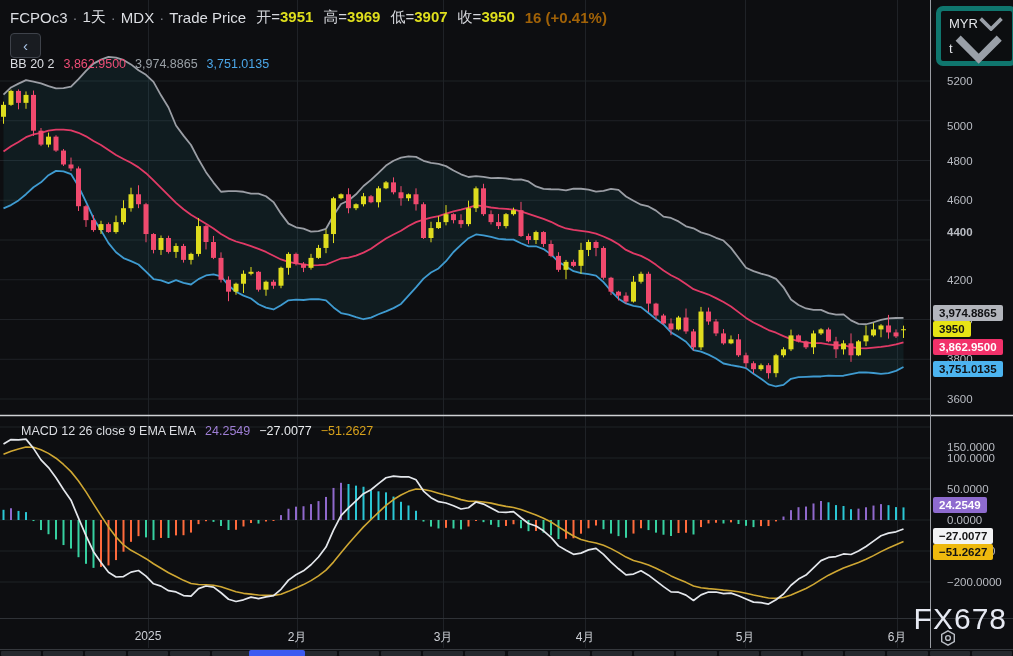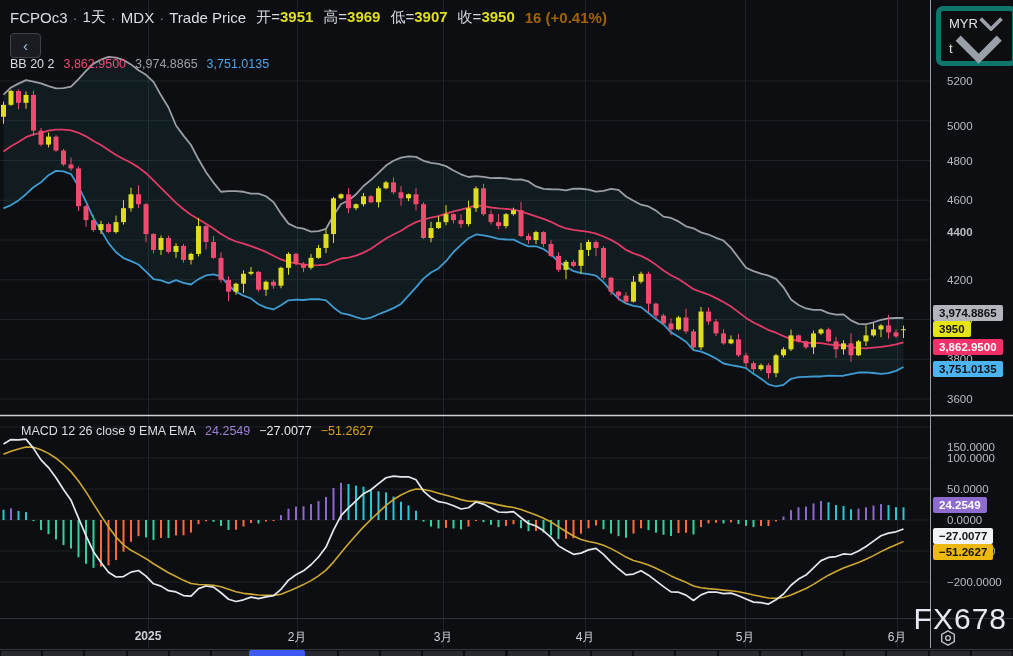--- a/index.html
+++ b/index.html
@@ -24,21 +24,21 @@
   .unitbox{position:absolute;left:936px;top:6px;width:71px;border:5px solid #0f766e;
            border-radius:7px;background:rgba(13,14,17,.55);z-index:40;}
   .unitrow{height:25px;display:flex;align-items:center;justify-content:space-between;
            padding:0 8px;color:#e3e5e9;font-size:13px;cursor:pointer;}
   .axis-tick{position:absolute;left:947px;font-size:11.5px;color:#b9bcc3;z-index:10;
              transform:translateY(-50%);white-space:nowrap;}
   .axis-box{position:absolute;left:933px;height:16px;line-height:16px;padding:0 6px;
             font-size:11.5px;font-weight:600;border-radius:2px;z-index:20;
             transform:translateY(-50%);white-space:nowrap;}
   .tlabel{position:absolute;top:629px;font-size:12px;color:#cdd0d6;transform:translateX(-50%);z-index:10;}
-  .tlabel.year{font-weight:700;}
+  .tlabel.year{font-weight:400;}
   .watermark{position:absolute;right:6px;top:602px;font-size:30px;letter-spacing:1px;
              color:#e6e9f2;z-index:50;}
   .gear{position:absolute;left:939px;top:629px;z-index:55;cursor:pointer;}
   .scroll{position:absolute;left:0;top:649px;width:1013px;height:7px;background:#0d0e11;
           border-top:1px solid #35383d;z-index:60;}
   .seg{position:absolute;top:1px;height:5px;background:#26292e;border-radius:1px;}
   .thumb{position:absolute;top:0;height:7px;background:#3c5af1;border-radius:2px;z-index:2;}
   .hitarea{position:absolute;z-index:5;}
 </style>
 </head>

